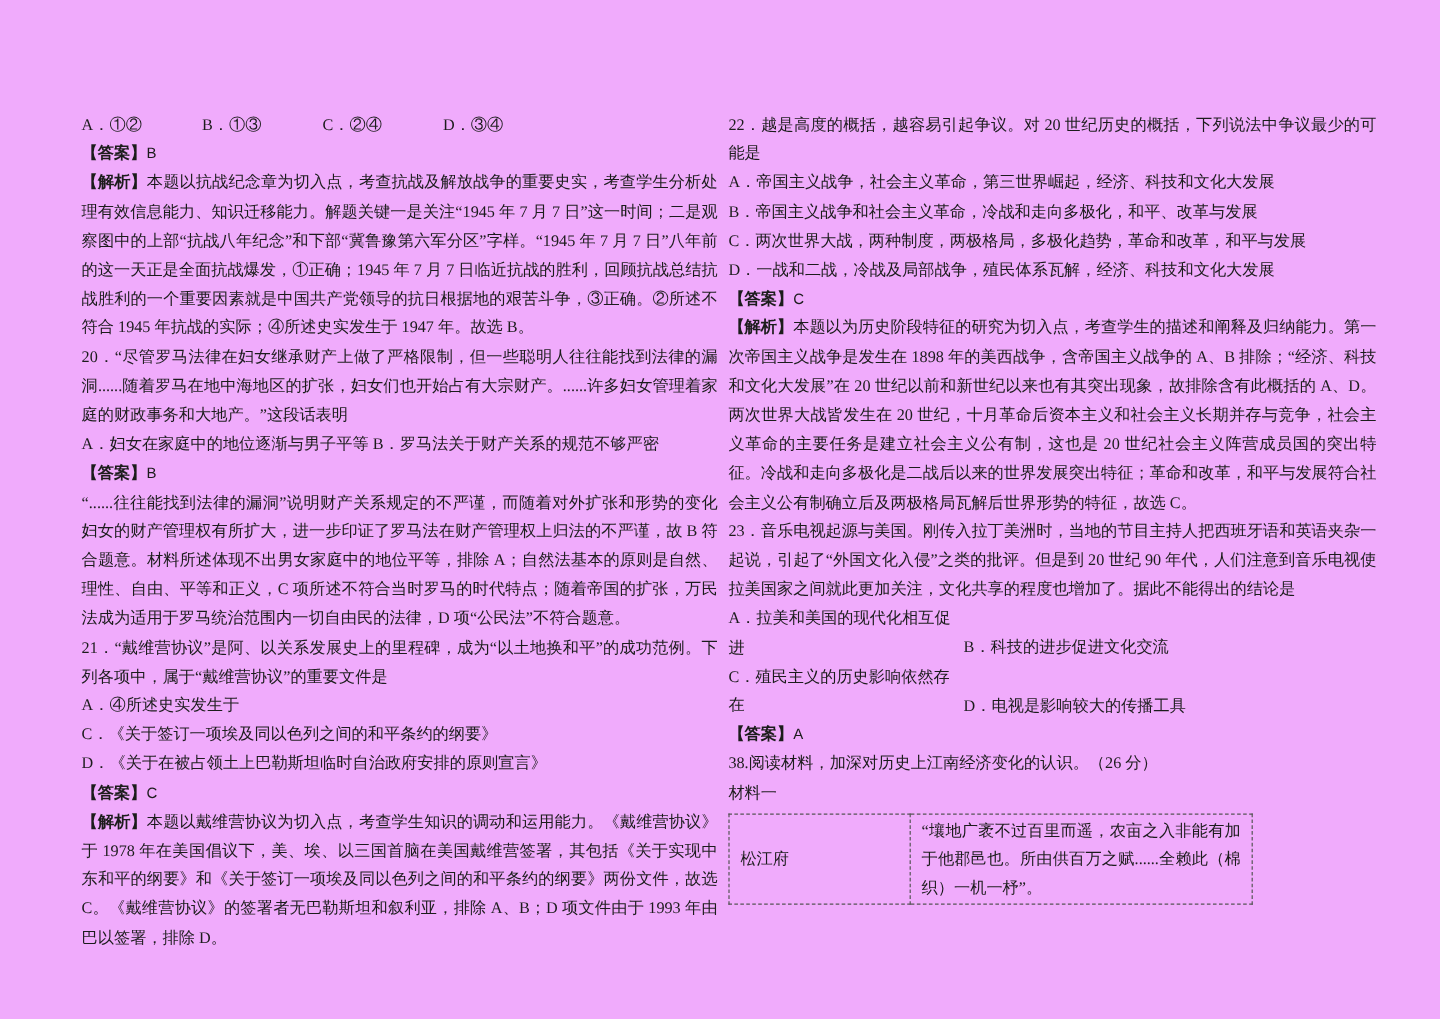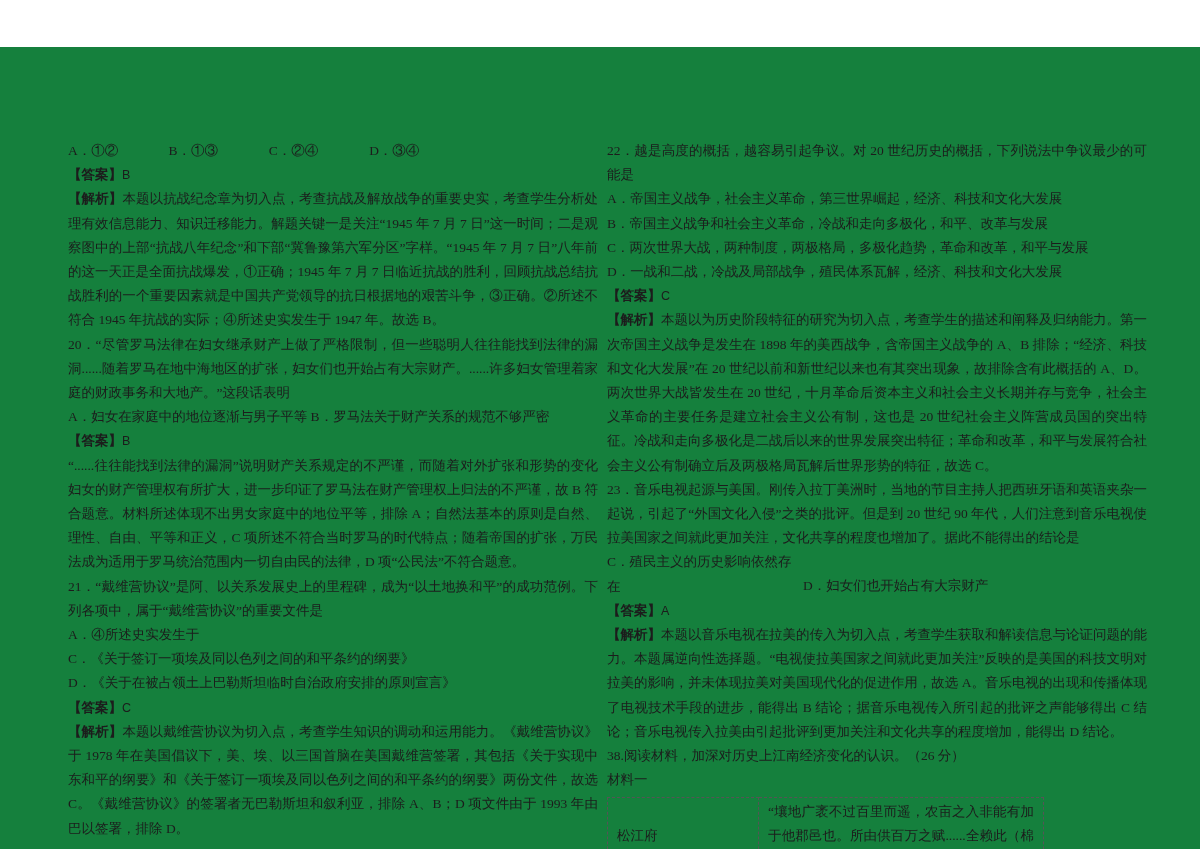--- a/index.html
+++ b/index.html
@@ -1,21 +1,21 @@
 <!DOCTYPE html>
 <html><head>
 <meta charset="utf-8">
 <style>
   html,body{margin:0;padding:0;}
   body{
     width:1200px;height:849px;background:#ffffff;overflow:hidden;position:relative;
     font-family:"Liberation Serif","DejaVu Serif",serif;
     font-size:13.5px;color:#1c1c1c;
   }
-  .page{position:absolute;inset:0;background:#15803d;margin-top:47px;}
+  .page{position:absolute;inset:0;background:#f0abfc;}
   .col{position:absolute;top:92px;line-height:24.2px;}
   .col-left{left:68px;width:530px;}
   .col-right{left:607px;width:540px;}
   p{margin:0;padding:0;text-align:justify;}
   p.plain{text-align:left;}
   .tag{font-weight:bold;}
   .ansv{font-family:"Liberation Sans","DejaVu Sans",sans-serif;font-size:12.5px;}
   .optrow .opt{display:inline-block;width:97px;text-align:left;}
   .optrow .opt:last-child{width:auto;}
   .optgrid .optcol{display:inline-block;width:196px;text-align:left;}
@@ -56,24 +56,26 @@
     <p>22．越是高度的概括，越容易引起争议。对 20 世纪历史的概括，下列说法中争议最少的可能是</p>
     <p class="plain">A．帝国主义战争，社会主义革命，第三世界崛起，经济、科技和文化大发展</p>
     <p class="plain">B．帝国主义战争和社会主义革命，冷战和走向多极化，和平、改革与发展</p>
     <p class="plain">C．两次世界大战，两种制度，两极格局，多极化趋势，革命和改革，和平与发展</p>
     <p class="plain">D．一战和二战，冷战及局部战争，殖民体系瓦解，经济、科技和文化大发展</p>
     <p class="plain"><span class="tag">【答案】</span><span class="ansv">C</span></p>
     <p><span class="tag">【解析】</span><span>本题以为历史阶段特征的研究为切入点，考查学生的描述和阐释及归纳能力。第一次帝国主义战争是发生在 1898 年的美西战争，含帝国主义战争的 A、B 排除；“经济、科技和文化大发展”在 20 世纪以前和新世纪以来也有其突出现象，故排除含有此概括的 A、D。两次世界大战皆发生在 20 世纪，十月革命后资本主义和社会主义长期并存与竞争，社会主义革命的主要任务是建立社会主义公有制，这也是 20 世纪社会主义阵营成员国的突出特征。冷战和走向多极化是二战后以来的世界发展突出特征；革命和改革，和平与发展符合社会主义公有制确立后及两极格局瓦解后世界形势的特征，故选 C。</span></p>
 
     <p>23．音乐电视起源与美国。刚传入拉丁美洲时，当地的节目主持人把西班牙语和英语夹杂一起说，引起了“外国文化入侵”之类的批评。但是到 20 世纪 90 年代，人们注意到音乐电视使拉美国家之间就此更加关注，文化共享的程度也增加了。据此不能得出的结论是</p>
     <p class="plain optgrid">
-      <span class="optcol">C．殖民主义的历史影响依然存在</span><span>D．妇女们也开始占有大宗财产</span>
+      <span class="optcol">A．拉美和美国的现代化相互促进</span><span>B．科技的进步促进文化交流</span>
+    </p>
+    <p class="plain optgrid">
+      <span class="optcol">C．殖民主义的历史影响依然存在</span><span>D．电视是影响较大的传播工具</span>
     </p>
     <p class="plain"><span class="tag">【答案】</span><span class="ansv">A</span></p>
-    <p><span class="tag">【解析】</span><span>本题以音乐电视在拉美的传入为切入点，考查学生获取和解读信息与论证问题的能力。本题属逆向性选择题。“电视使拉美国家之间就此更加关注”反映的是美国的科技文明对拉美的影响，并未体现拉美对美国现代化的促进作用，故选 A。音乐电视的出现和传播体现了电视技术手段的进步，能得出 B 结论；据音乐电视传入所引起的批评之声能够得出 C 结论；音乐电视传入拉美由引起批评到更加关注和文化共享的程度增加，能得出 D 结论。</span></p>
 
     <p class="plain">38.阅读材料，加深对历史上江南经济变化的认识。（26 分）</p>
     <p class="plain">材料一</p>
 
     <table class="material">
       <tbody>
           <tr>
         <td class="c1">松江府</td>
         <td class="c2">“壤地广袤不过百里而遥，农亩之入非能有加于他郡邑也。所由供百万之赋......全赖此（棉织）一机一杼”。</td>
       </tr>

